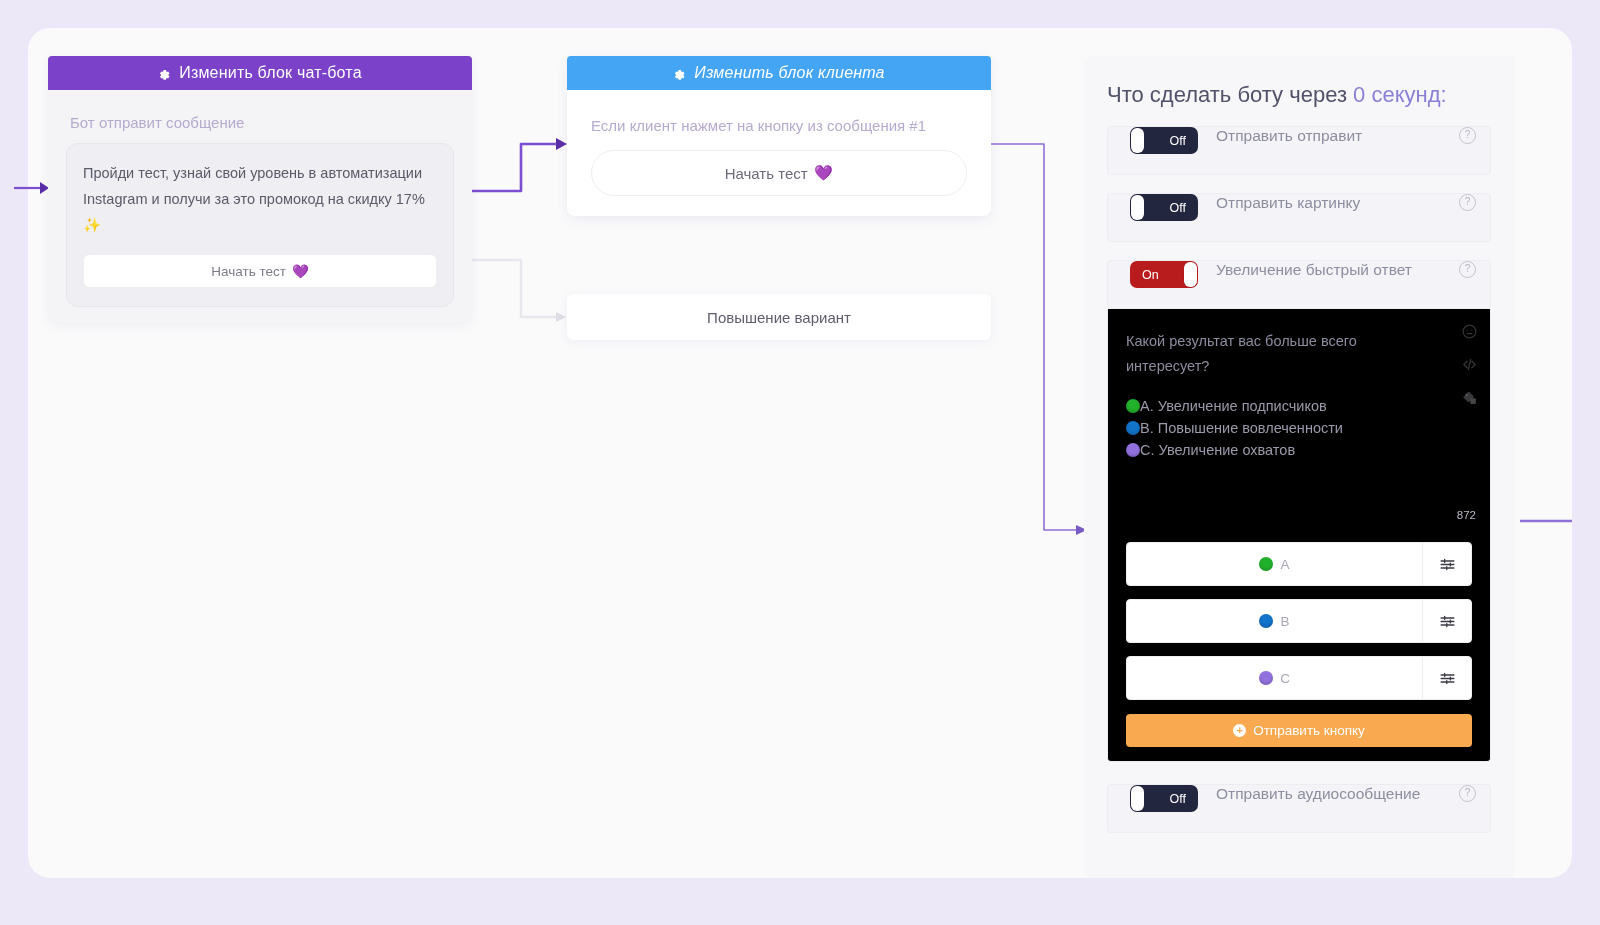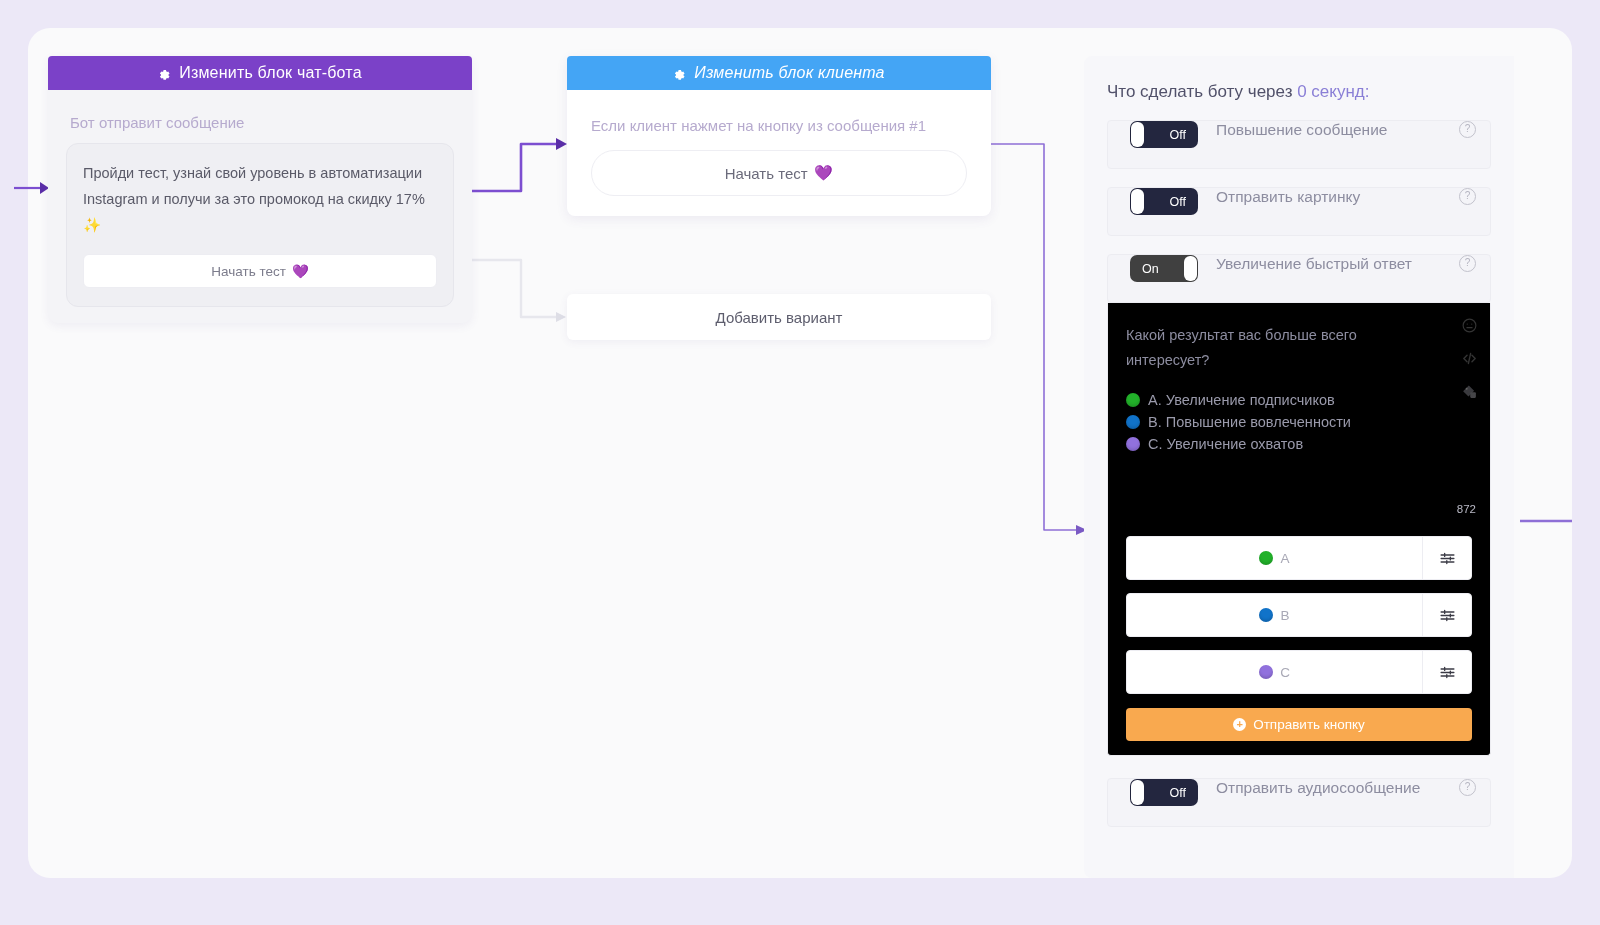--- a/index.html
+++ b/index.html
@@ -162,21 +162,21 @@
     top: 56px;
     width: 430px;
     height: 822px;
     background: #f7f7fa;
     border-radius: 8px 0 0 8px;
     z-index: 5;
     overflow: hidden;
   }
   #panel-title {
     margin: 26px 0 0 23px;
-    font-size: 17px;
+    font-size: 22px;
     color: #51516a;
   }
   #panel-title .secs { color: #8a7fd6; }
 
   .opt-row {
     margin: 18px 23px 0 23px;
     height: 47px;
     background: #f4f4f8;
     border: 1px solid #ececf1;
     border-radius: 4px;
@@ -189,21 +189,21 @@
     height: 27px;
     border-radius: 7px;
     margin-left: 22px;
     display: flex;
     align-items: center;
     position: relative;
     color: #fff;
     font-size: 12.5px;
   }
   .toggle.off { background: #23263f; justify-content: flex-end; padding-right: 12px; }
-  .toggle.on  { background: #404040; justify-content: flex-start; padding-left: 12px; }
+  .toggle.on  { background: #b91c1c; justify-content: flex-start; padding-left: 12px; }
   .knob {
     position: absolute;
     width: 13px;
     height: 25px;
     background: #fff;
     border-radius: 6px;
     top: 1px;
     box-shadow: 0 0 1px rgba(0,0,0,.25);
   }
   .toggle.off .knob { left: 1px; }
@@ -243,21 +243,20 @@
   }
   #qr-question {
     color: #8d8da0;
     font-size: 14.5px;
     line-height: 25px;
   }
   #qr-options { margin-top: 16px; }
   .qr-opt {
     display: flex;
     align-items: center;
-    gap: 8px;
     color: #9a9aab;
     font-size: 14.5px;
     line-height: 22px;
   }
   .dot {
     width: 14px;
     height: 14px;
     border-radius: 50%;
     flex: 0 0 14px;
     box-shadow: inset 0 -2px 3px rgba(0,0,0,.15);
@@ -396,36 +395,36 @@
 
   <div class="client-caption">Если клиент нажмет на кнопку из сообщения #1</div>
 
   <div class="client-btn">
     <span>Начать тест</span>
     <span>💜</span>
   </div>
 </div>
 
 <div class="card" id="add-variant">
-  <span>Добавить вариант</span>
+  <span>Повышение вариант</span>
 </div>
 
 <div id="right-panel">
 
   <div id="panel-title">
     <span>Что сделать боту через</span>
     <span class="secs">0 секунд:</span>
   </div>
 
   <div class="opt-row">
     <div class="toggle off">
       <span class="knob"></span>
       <span>Off</span>
     </div>
-    <span class="opt-label">Повышение сообщение</span>
+    <span class="opt-label">Отправить отправит</span>
     <span class="help-icon">?</span>
   </div>
 
   <div class="opt-row">
     <div class="toggle off">
       <span class="knob"></span>
       <span>Off</span>
     </div>
     <span class="opt-label">Отправить картинку</span>
     <span class="help-icon">?</span>

